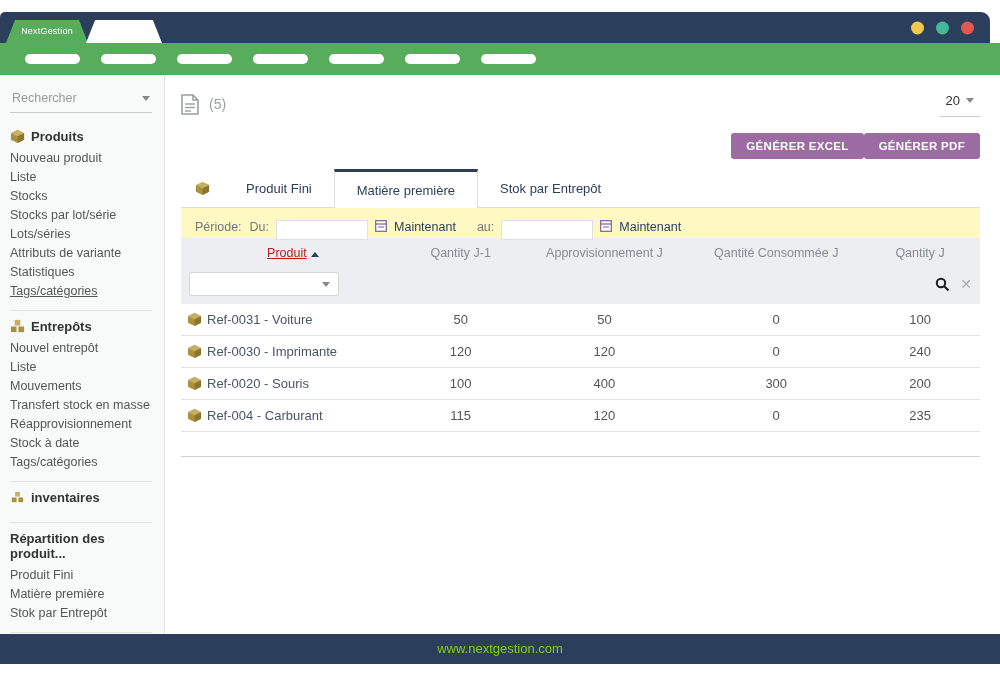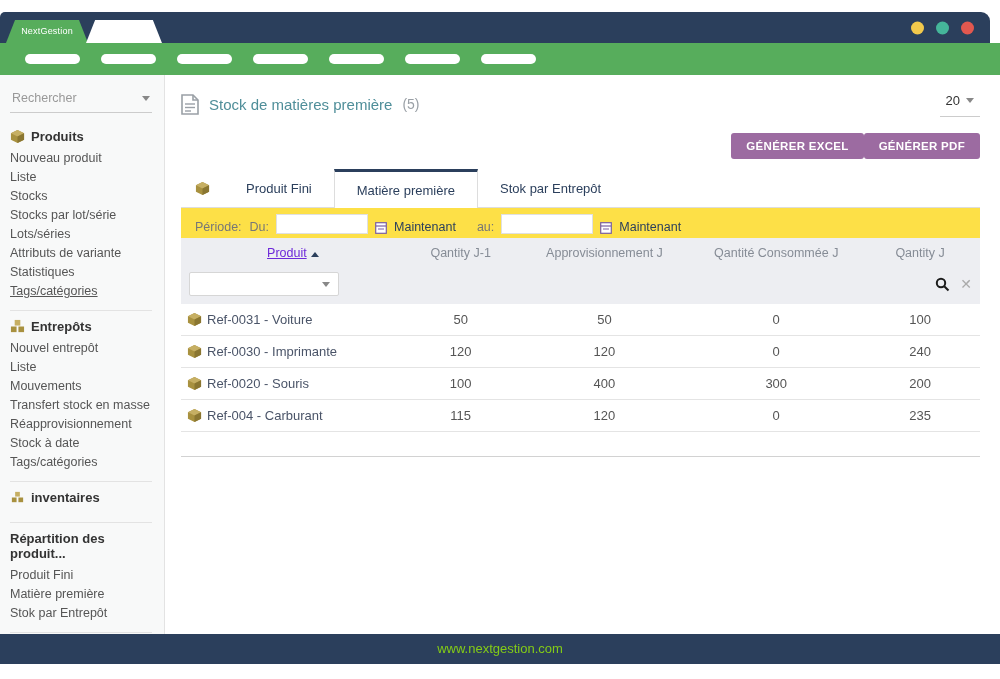--- a/index.html
+++ b/index.html
@@ -54,31 +54,31 @@
   .gen-btn { background:#9c6ba1; color:#fff; border:none; border-radius:3px; font-family:inherit;
              font-size:11.5px; font-weight:bold; letter-spacing:.3px; padding:7px 15px; cursor:pointer; }
 
   .tabs { display:flex; align-items:stretch; border-bottom:1px solid #ddd; margin-top:4px; height:39px; }
   .tab-box-icon { align-self:center; margin:0 14px 0 14px; }
   .tab { display:flex; align-items:center; padding:0 22px; font-size:13px; color:#2b3f5c; cursor:pointer;
          position:relative; }
   .tab.active { border-top:3px solid #2b3f5c; border-left:1px solid #ddd; border-right:1px solid #ddd;
                 background:#fff; margin-bottom:-1px; }
 
-  .periode-bar { background:#fde047; height:30px; display:flex; align-items:flex-end; gap:7px;
-                 padding:4px 14px; font-size:12.5px; color:#777; }
+  .periode-bar { background:#fef9c3; height:30px; display:flex; align-items:flex-start; gap:7px;
+                 padding:12px 14px; font-size:12.5px; color:#777; }
   .periode-input { width:92px; height:20px; border:1px solid #e0e0e0; background:#fff; font-family:inherit;
                    font-size:12px; padding:0 4px; }
   .now-link { color:#2b3f5c; cursor:pointer; }
   .cal-icon { width:12px; height:12px; }
 
   table.stock { width:100%; border-collapse:collapse; font-size:13px; }
   thead tr { background:#edeef2; }
   thead th { font-weight:normal; color:#868c96; text-align:center; padding:8px 6px; font-size:12.5px; }
-  th.produit-th { color:#6d28d9;margin-top:28px; }
+  th.produit-th { color:#b91c1c;margin-top:28px; }
   .produit-label { text-decoration:underline; }
   .sort-asc { width:0; height:0; border-left:4px solid transparent; border-right:4px solid transparent;
               border-bottom:5px solid #2b3f5c; display:inline-block; margin-left:4px; }
   tr.filter-row td { background:#edeef2; padding:4px 8px 8px 8px; }
   .filter-select { width:150px; height:24px; background:#fff; border:1px solid #d6d6d6; border-radius:2px;
                    display:flex; align-items:center; justify-content:flex-end; padding:0 8px; cursor:pointer; }
   .filter-icons { display:flex; align-items:center; justify-content:flex-end; gap:10px; }
   .clear-x { color:#aaa; font-size:14px; cursor:pointer; }
   tbody td { padding:8px 6px; border-bottom:1px solid #e4e4e4; color:#555; text-align:center; }
   tbody td.product-cell { text-align:left; color:#4a5468; }
@@ -186,21 +186,20 @@
     <main class="main">
 
       <div class="page-header">
         <svg class="doc-icon" viewBox="0 0 18 21">
           <path d="M1 1 h11 l5 5 v14 h-16 z" fill="#fff" stroke="#9aa0a6" stroke-width="1.6"></path>
           <path d="M12 1 v5 h5" fill="none" stroke="#9aa0a6" stroke-width="1.6"></path>
           <line x1="4" y1="10" x2="14" y2="10" stroke="#9aa0a6" stroke-width="1.4"></line>
           <line x1="4" y1="13.5" x2="14" y2="13.5" stroke="#9aa0a6" stroke-width="1.4"></line>
           <line x1="4" y1="17" x2="10" y2="17" stroke="#9aa0a6" stroke-width="1.4"></line>
         </svg>
-        <span class="page-title">Stock de matières première</span>
         <span class="page-count">(5)</span>
         <div class="page-size">
           <span>20</span>
           <span class="caret-down"></span>
         </div>
       </div>
 
       <div class="actions">
         <button class="gen-btn">GÉNÉRER EXCEL</button>
         <button class="gen-btn">GÉNÉRER PDF</button>

